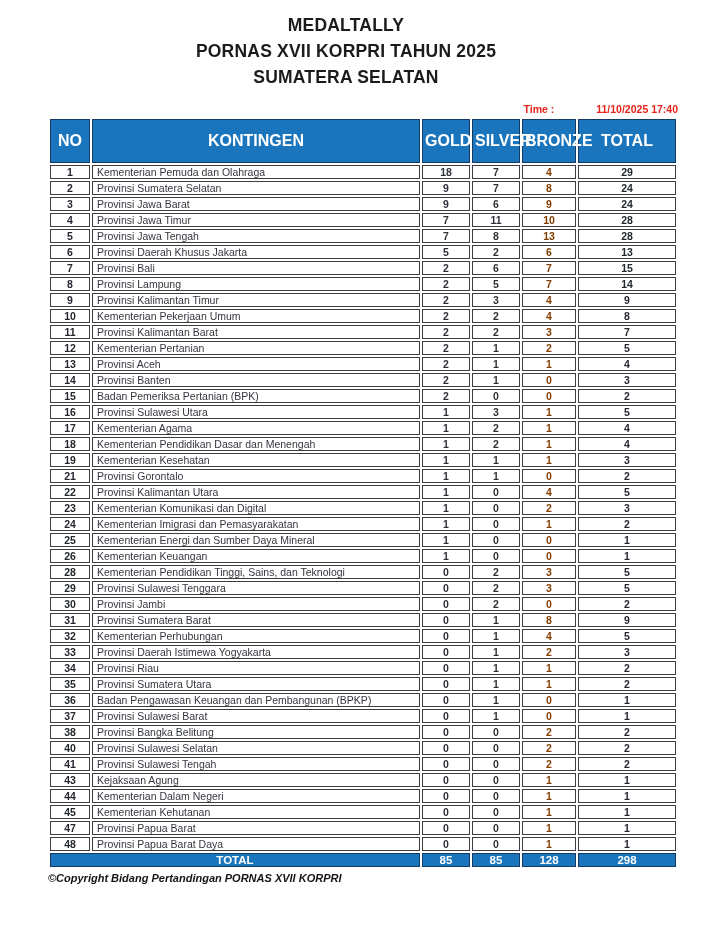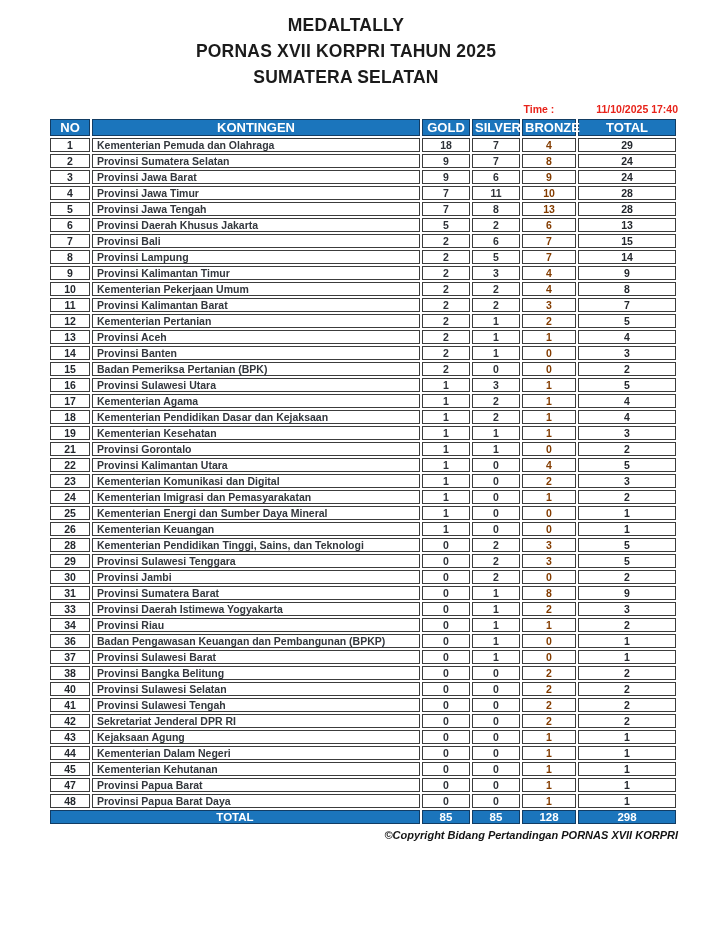--- a/index.html
+++ b/index.html
@@ -47,56 +47,55 @@
     border-collapse:separate;
     border-spacing:2px;
     table-layout:fixed;
     width:630px;
     font-size:10.5px;
   }
   table.medals th{
     background:var(--blue);
     color:#fff;
     border:1px solid var(--blue-border);
-    font-size:13px;
+    font-size:16px;
     font-weight:bold;
     height:15px;
-    padding:0 2px;
+    padding:12px 2px;
     text-align:center;
   }
   table.medals td{
     border:1px solid var(--border);
     height:11px;
     padding:0 4px;
     background:#fff;
     white-space:nowrap;
     overflow:hidden;
   }
   td.no{text-align:center;font-weight:bold;color:#24282e;}
-  td.name{text-align:left;color:#33373d;font-weight:bold;}
+  td.name{text-align:left;color:#33373d;}
   td.gold{background:var(--gold);text-align:center;font-weight:bold;color:#2e3238;}
   td.silver{background:var(--silver);text-align:center;font-weight:bold;color:#2e3238;}
   td.bronze{background:var(--bronze);text-align:center;font-weight:bold;color:var(--bronze-text);}
   td.total{text-align:center;font-weight:bold;color:#24282e;}
 
   tfoot td{
     background:var(--blue) !important;
     color:#fff !important;
     border:1px solid var(--blue-border) !important;
     font-weight:bold;
     font-size:11.5px;
     height:15px;
     text-align:center;
   }
 
   .copyright{
     width:630px;
     margin-left:48px;
     margin-top:3px;
-    text-align:right;
     font-style:italic;
     font-weight:bold;
     font-size:11px;
     color:#141414;
   }
 </style>
 </head>
 <body>
 
 <div class="page">
@@ -263,21 +262,21 @@
         <tr>
           <td class="no">17</td>
           <td class="name">Kementerian Agama</td>
           <td class="gold">1</td>
           <td class="silver">2</td>
           <td class="bronze">1</td>
           <td class="total">4</td>
         </tr>
         <tr>
           <td class="no">18</td>
-          <td class="name">Kementerian Pendidikan Dasar dan Kejaksaan</td>
+          <td class="name">Kementerian Pendidikan Dasar dan Menengah</td>
           <td class="gold">1</td>
           <td class="silver">2</td>
           <td class="bronze">1</td>
           <td class="total">4</td>
         </tr>
         <tr>
           <td class="no">19</td>
           <td class="name">Kementerian Kesehatan</td>
           <td class="gold">1</td>
           <td class="silver">1</td>
@@ -358,36 +357,52 @@
         </tr>
         <tr>
           <td class="no">31</td>
           <td class="name">Provinsi Sumatera Barat</td>
           <td class="gold">0</td>
           <td class="silver">1</td>
           <td class="bronze">8</td>
           <td class="total">9</td>
         </tr>
         <tr>
+          <td class="no">32</td>
+          <td class="name">Kementerian Perhubungan</td>
+          <td class="gold">0</td>
+          <td class="silver">1</td>
+          <td class="bronze">4</td>
+          <td class="total">5</td>
+        </tr>
+        <tr>
           <td class="no">33</td>
           <td class="name">Provinsi Daerah Istimewa Yogyakarta</td>
           <td class="gold">0</td>
           <td class="silver">1</td>
           <td class="bronze">2</td>
           <td class="total">3</td>
         </tr>
         <tr>
           <td class="no">34</td>
           <td class="name">Provinsi Riau</td>
           <td class="gold">0</td>
           <td class="silver">1</td>
           <td class="bronze">1</td>
           <td class="total">2</td>
         </tr>
         <tr>
+          <td class="no">35</td>
+          <td class="name">Provinsi Sumatera Utara</td>
+          <td class="gold">0</td>
+          <td class="silver">1</td>
+          <td class="bronze">1</td>
+          <td class="total">2</td>
+        </tr>
+        <tr>
           <td class="no">36</td>
           <td class="name">Badan Pengawasan Keuangan dan Pembangunan (BPKP)</td>
           <td class="gold">0</td>
           <td class="silver">1</td>
           <td class="bronze">0</td>
           <td class="total">1</td>
         </tr>
         <tr>
           <td class="no">37</td>
           <td class="name">Provinsi Sulawesi Barat</td>
@@ -408,28 +423,20 @@
           <td class="no">40</td>
           <td class="name">Provinsi Sulawesi Selatan</td>
           <td class="gold">0</td>
           <td class="silver">0</td>
           <td class="bronze">2</td>
           <td class="total">2</td>
         </tr>
         <tr>
           <td class="no">41</td>
           <td class="name">Provinsi Sulawesi Tengah</td>
-          <td class="gold">0</td>
-          <td class="silver">0</td>
-          <td class="bronze">2</td>
-          <td class="total">2</td>
-        </tr>
-        <tr>
-          <td class="no">42</td>
-          <td class="name">Sekretariat Jenderal DPR RI</td>
           <td class="gold">0</td>
           <td class="silver">0</td>
           <td class="bronze">2</td>
           <td class="total">2</td>
         </tr>
         <tr>
           <td class="no">43</td>
           <td class="name">Kejaksaan Agung</td>
           <td class="gold">0</td>
           <td class="silver">0</td>

